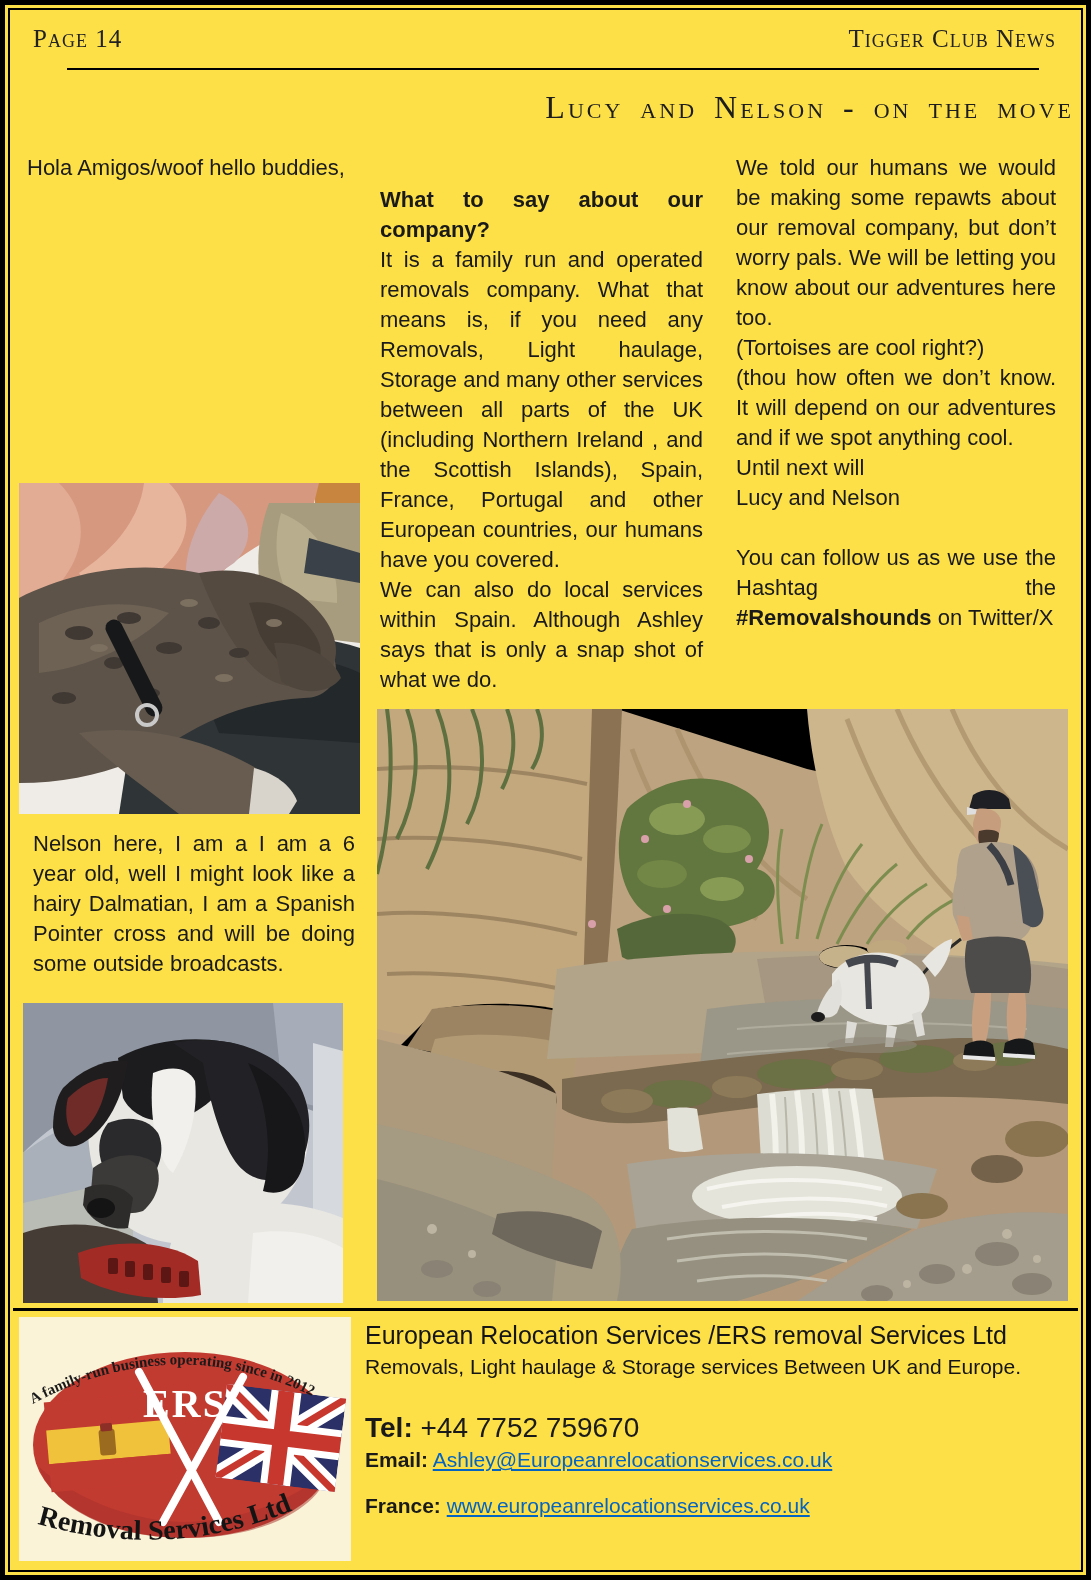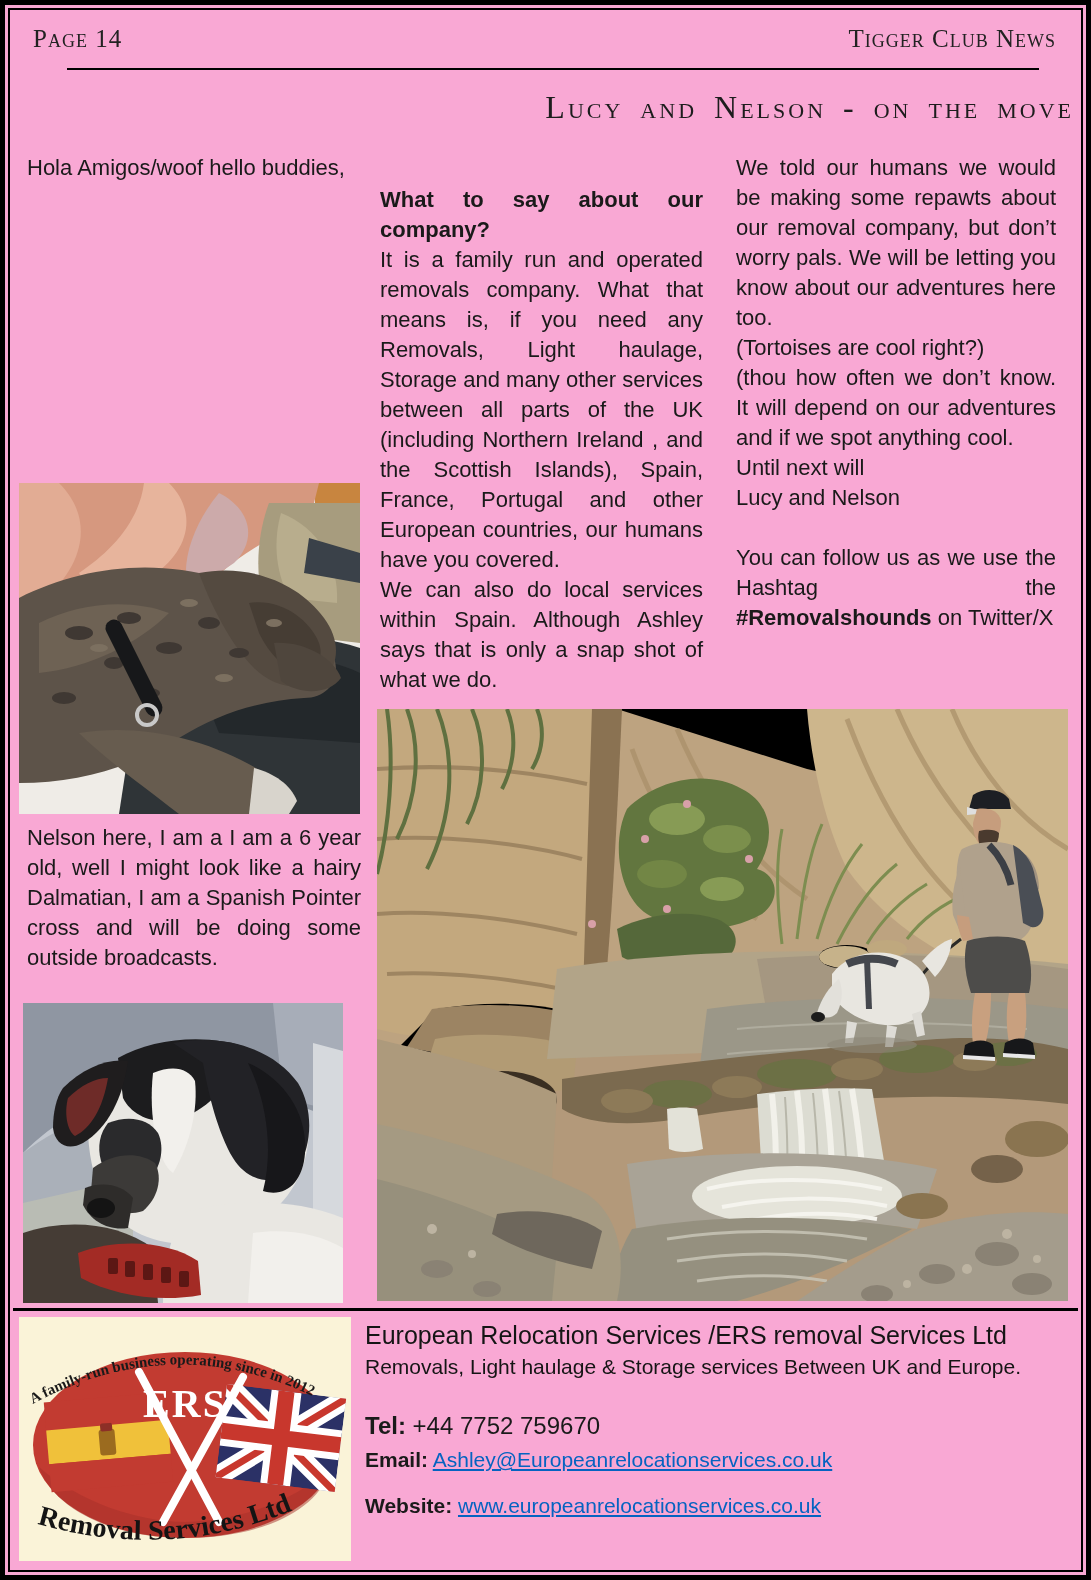--- a/index.html
+++ b/index.html
@@ -1,19 +1,19 @@
 <!DOCTYPE html>
 <html><head>
 <meta charset="utf-8">
 <style>
   html,body{margin:0;padding:0;background:#ffffff;}
   .page{
     position:relative;
     width:1091px;height:1580px;
-    background:#f9a8d4;
+    background:#fde047;
     border:5px solid #000;
     box-sizing:border-box;
     overflow:hidden;
     font-family:"Liberation Sans",sans-serif;
     color:#1a1a1a;
   }
   .frame{
     position:absolute;inset:3px;
     border:2px solid #000;
     pointer-events:none;
@@ -39,35 +39,35 @@
   }
   .col{position:absolute;top:148px;font-size:22px;line-height:30px;text-align:justify;}
   .col p{margin:0;}
   .blank{height:30px;}
   .col1{left:22px;width:334px;}
   .col2{left:375px;width:323px;margin-top:32px;}
   .col3{left:731px;width:320px;}
   .bold{font-weight:bold;}
   .nelson-par{position:absolute;left:22px;top:818px;width:334px;
     font-size:22px;line-height:30px;text-align:justify;}
-  .nelson-par p{margin:0;}
+  .nelson-par p{margin:6px;}
   .photo{position:absolute;overflow:hidden;}
   .photo svg{display:block;}
   #lucy-photo{left:14px;top:478px;width:341px;height:331px;}
   #nelson-photo{left:18px;top:998px;width:320px;height:300px;}
   #big-photo{left:372px;top:704px;width:691px;height:592px;}
   .footer-divider{
     position:absolute;top:1303px;left:8px;right:8px;
     border-top:3px solid #000;
   }
   #logo{left:14px;top:1312px;width:332px;height:300px;}
   .ft{position:absolute;left:360px;}
   .ft-company{top:1316px;font-size:25px;color:#151515;}
   .ft-services{top:1350px;font-size:21px;color:#151515;}
-  .ft-tel{top:1407px;font-size:24px;}
+  .ft-tel{top:1407px;font-size:28px;}
   .ft-email{top:1443px;font-size:21px;}
   .ft-web{top:1489px;font-size:21px;}
   .ft .lbl{font-weight:bold;}
   .ft a{color:#0563c1;text-decoration:underline;}
 </style>
 </head>
 <body>
 
 <div class="page">
   <div class="frame"></div>
@@ -423,16 +423,16 @@
   <div class="ft ft-services">Removals, Light haulage &amp; Storage services Between UK and Europe.</div>
   <div class="ft ft-tel">
     <span class="lbl">Tel:</span>
     <span>+44 7752 759670</span>
   </div>
   <div class="ft ft-email">
     <span class="lbl">Email:</span>
     <a href="#">Ashley@Europeanrelocationservices.co.uk</a>
   </div>
   <div class="ft ft-web">
-    <span class="lbl">Website:</span>
+    <span class="lbl">France:</span>
     <a href="#">www.europeanrelocationservices.co.uk</a>
   </div>
 </div>
 
 </body></html>

